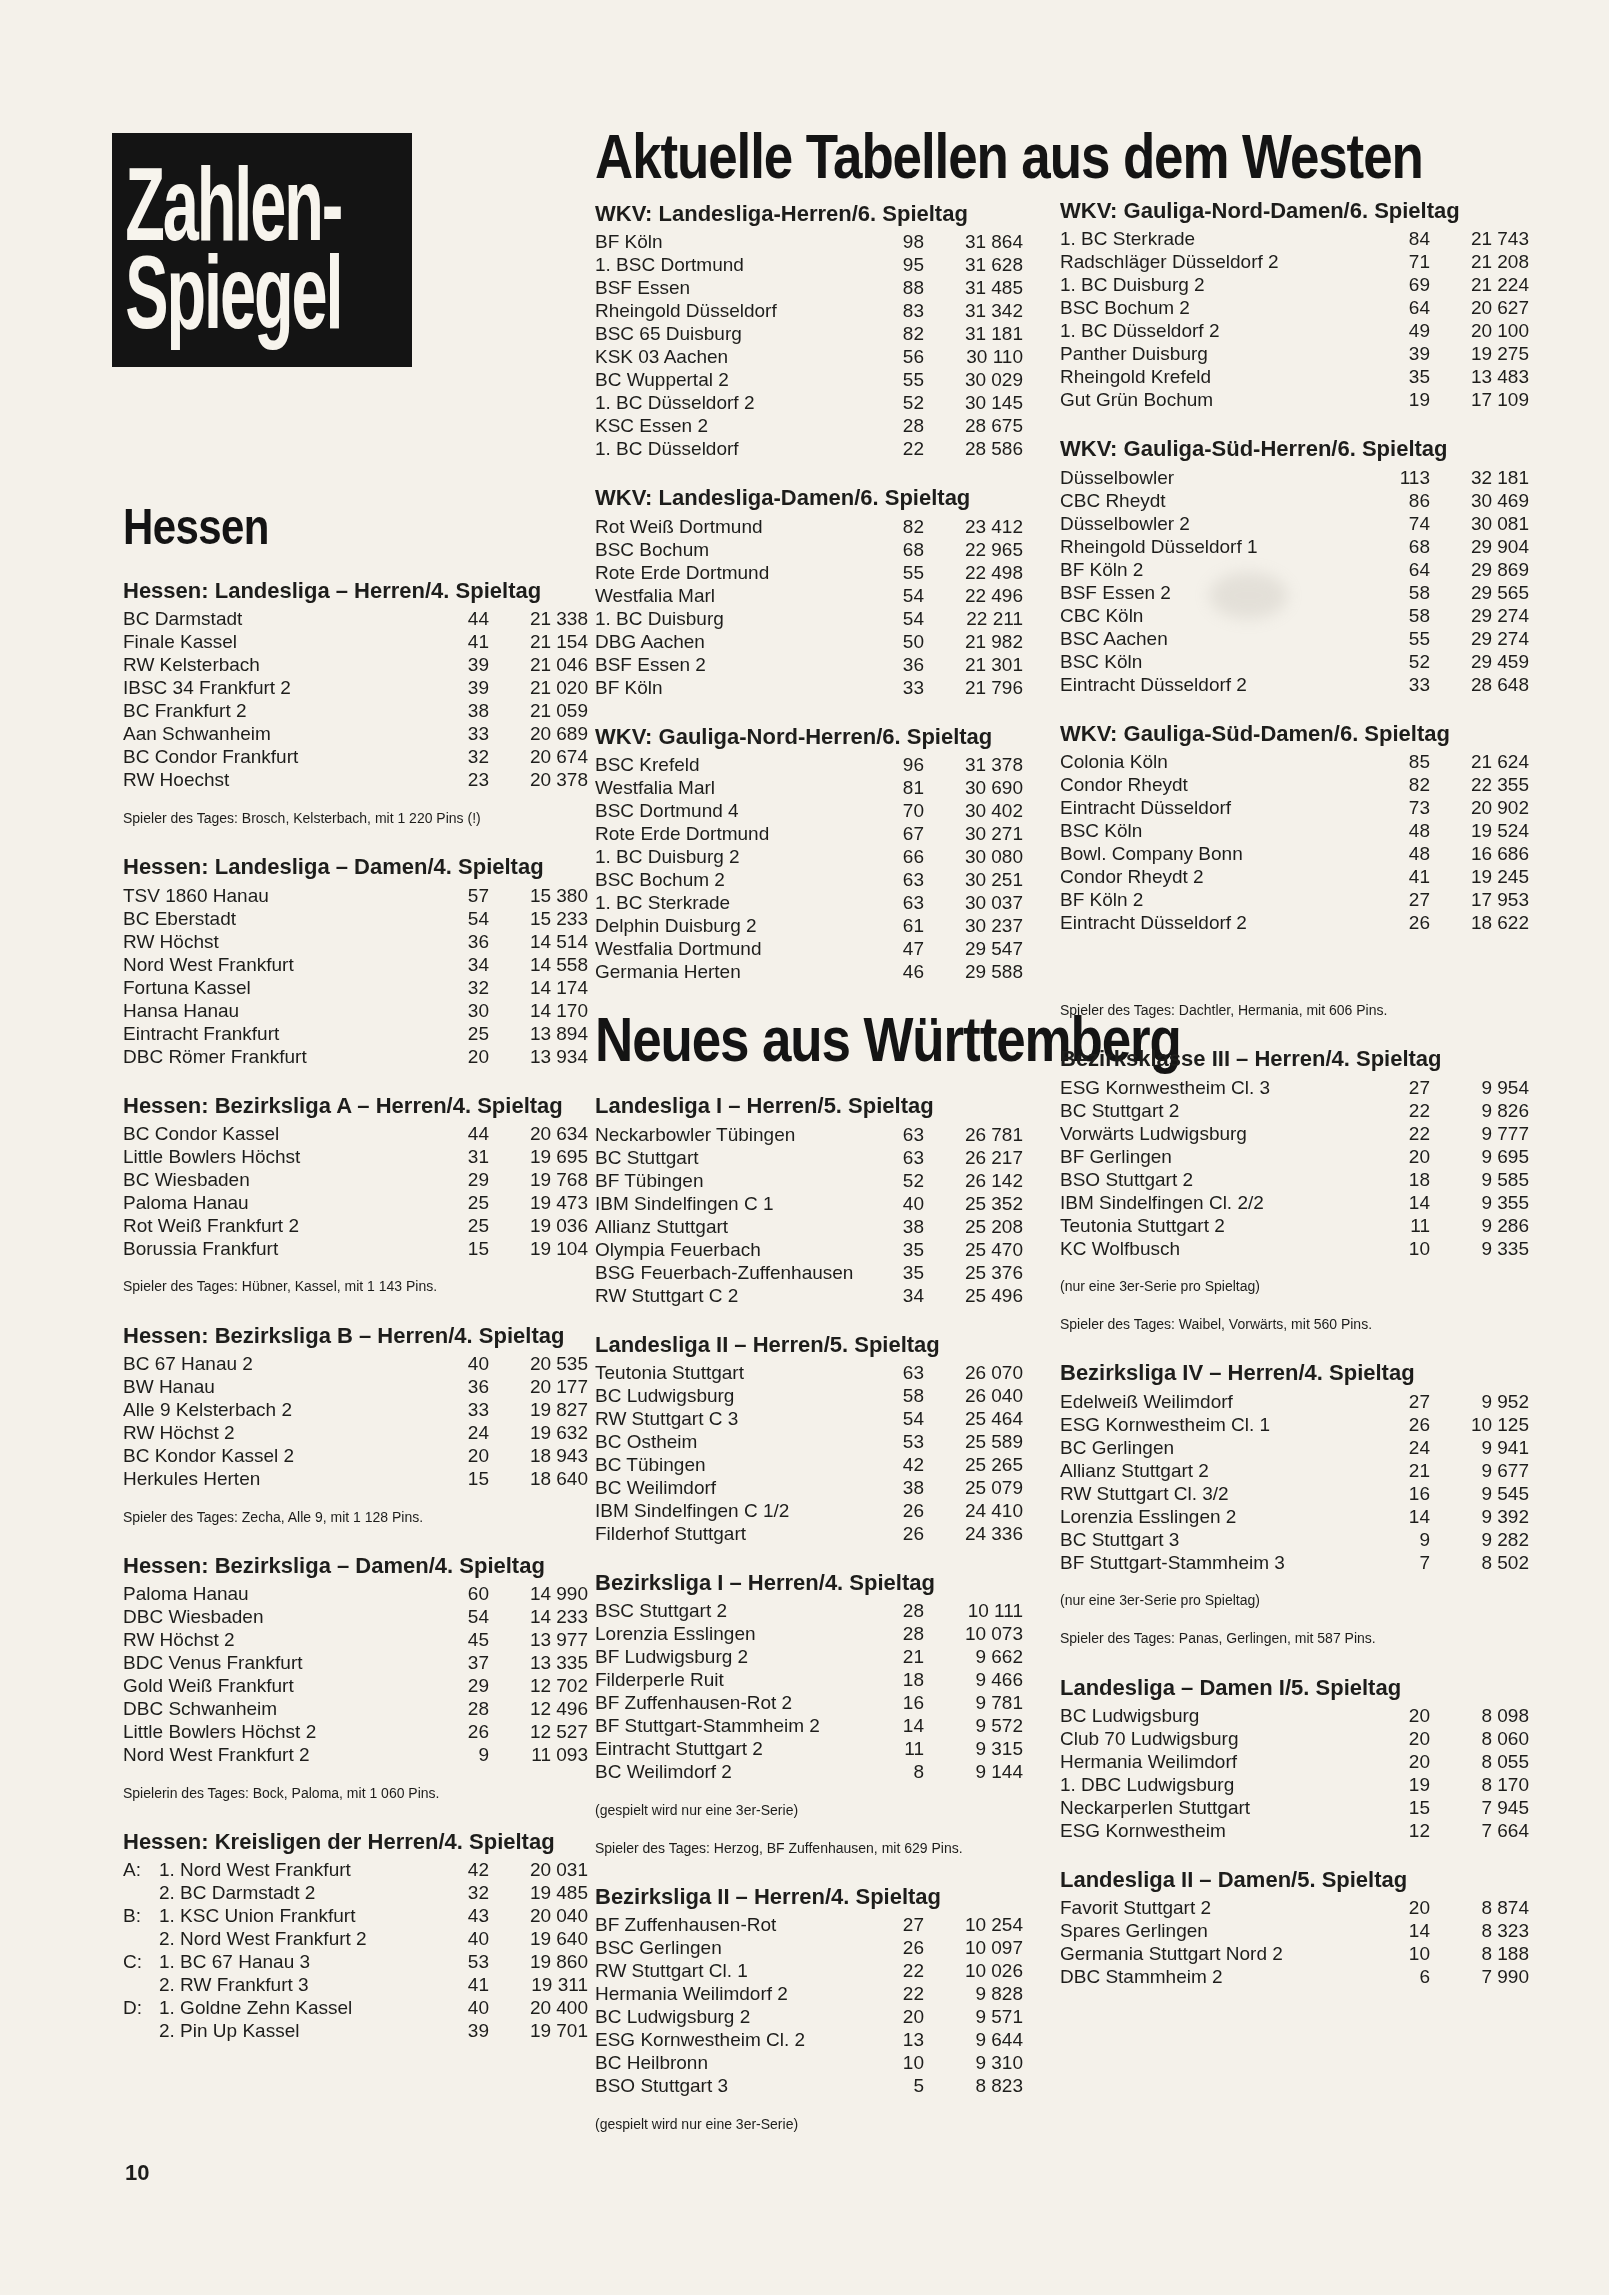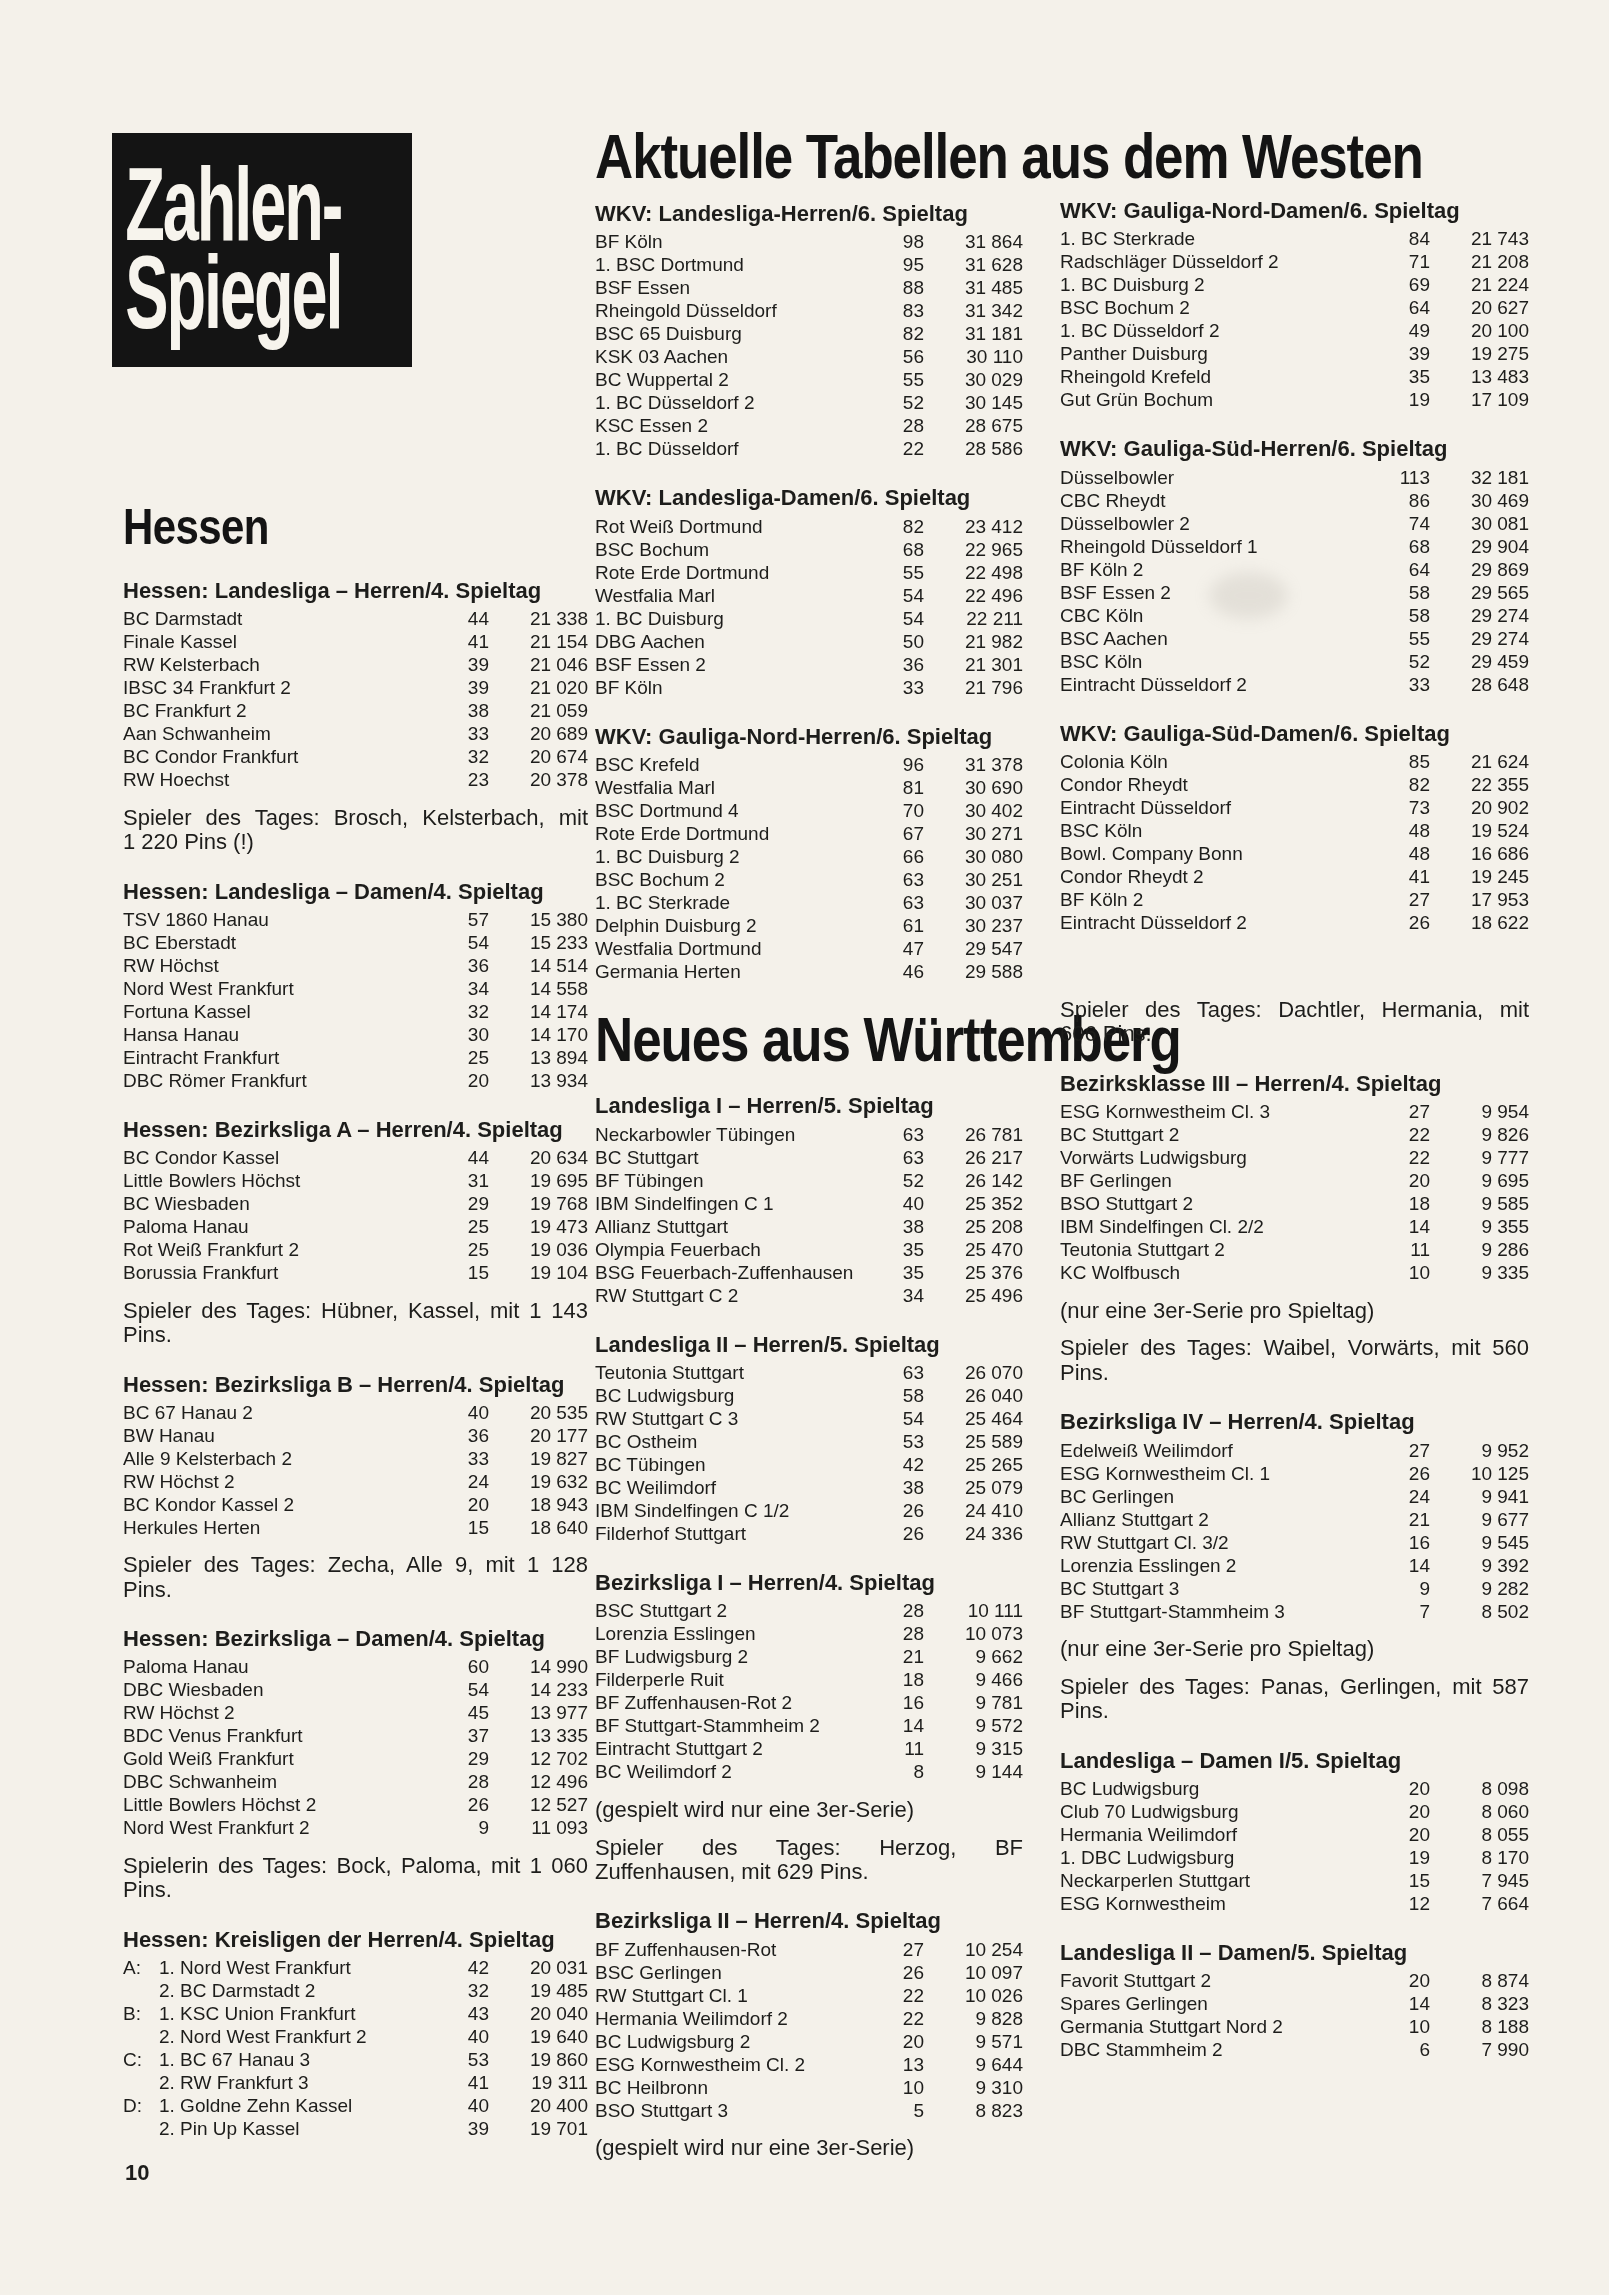--- a/index.html
+++ b/index.html
@@ -38,21 +38,21 @@
   
   .tbl{margin:0 0 24px;}
   .tbl-title{font-size:22px;font-weight:bold;line-height:25px;margin:0 0 5.3px;white-space:nowrap;}
   .trow{display:flex;align-items:baseline;height:23px;font-size:19px;}
   .tname{flex:1;white-space:nowrap;overflow:visible;}
   .pfx{width:36px;flex:none;}
   .pts{width:55px;flex:none;text-align:right;}
   .pins{width:99px;flex:none;text-align:right;}
   
   .note{
-    font-size:22px;line-height:24.4px;margin:-10.5px 0 24px;
+    font-size:14px;line-height:24.4px;margin:-10.5px 0 24px;
     text-align:justify;
   }
   
   .page-number{position:absolute;left:125px;top:2160px;font-size:22px;font-weight:bold;}
   .smudge{
     position:absolute;left:1209px;top:572px;width:79px;height:47px;
     background:#a8a39a;opacity:.22;border-radius:50%;filter:blur(8px);
   }
 </style>
 </head>

